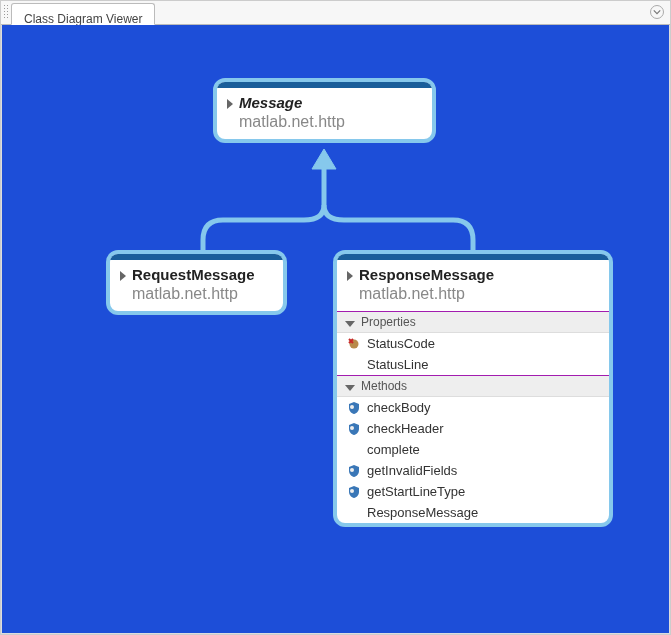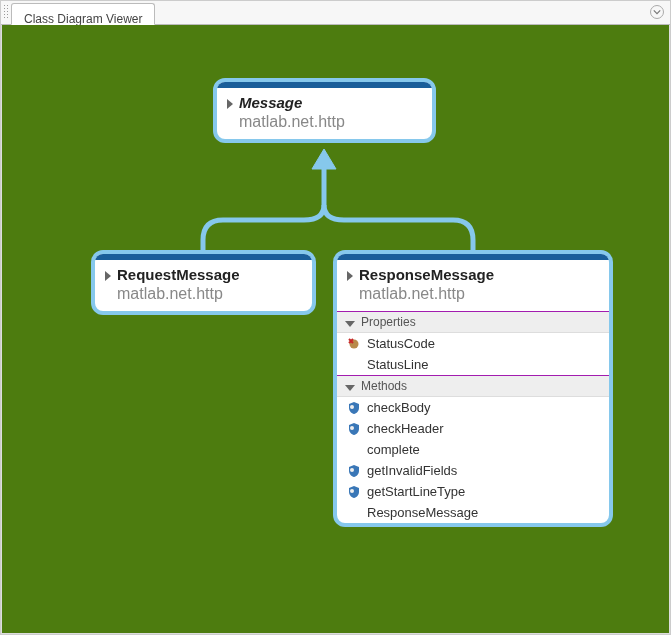--- a/index.html
+++ b/index.html
@@ -53,21 +53,21 @@
     align-items: center;
     justify-content: center;
   }
   .tab-menu svg { width: 8px; height: 8px; }
   .canvas {
     position: relative;
     width: 100%;
     height: calc(100% - 24px);
     border: 1px solid #ddd;
     border-top: none;
-    background: #4d7c0f;
+    background: #1d4ed8;
   }
   svg.connector {
     position: absolute;
     left: 0; top: 0;
     width: 100%;
     height: 100%;
     pointer-events: none;
   }
   .connector .line {
     fill: none;
@@ -148,21 +148,21 @@
     width: 14px;
     height: 14px;
     display: flex;
     align-items: center;
     justify-content: center;
     flex-shrink: 0;
   }
   .icon-prop-nonpublic svg .gear { fill: #8a5a2b; }
   .icon-prop-nonpublic svg .cross { fill: #b00; }
   #msg { left: 211px; top: 53px; width: 223px; }
-  #req { left: 89px; top: 225px; width: 225px; }
+  #req { left: 104px; top: 225px; width: 181px; }
   #resp { left: 331px; top: 225px; width: 280px; }
 </style>
 </head>
 <body>
 
 <div class="tab-strip">
   <div class="drag-handle"></div>
   <div class="tab">
     <span>Class Diagram Viewer</span>
   </div>

